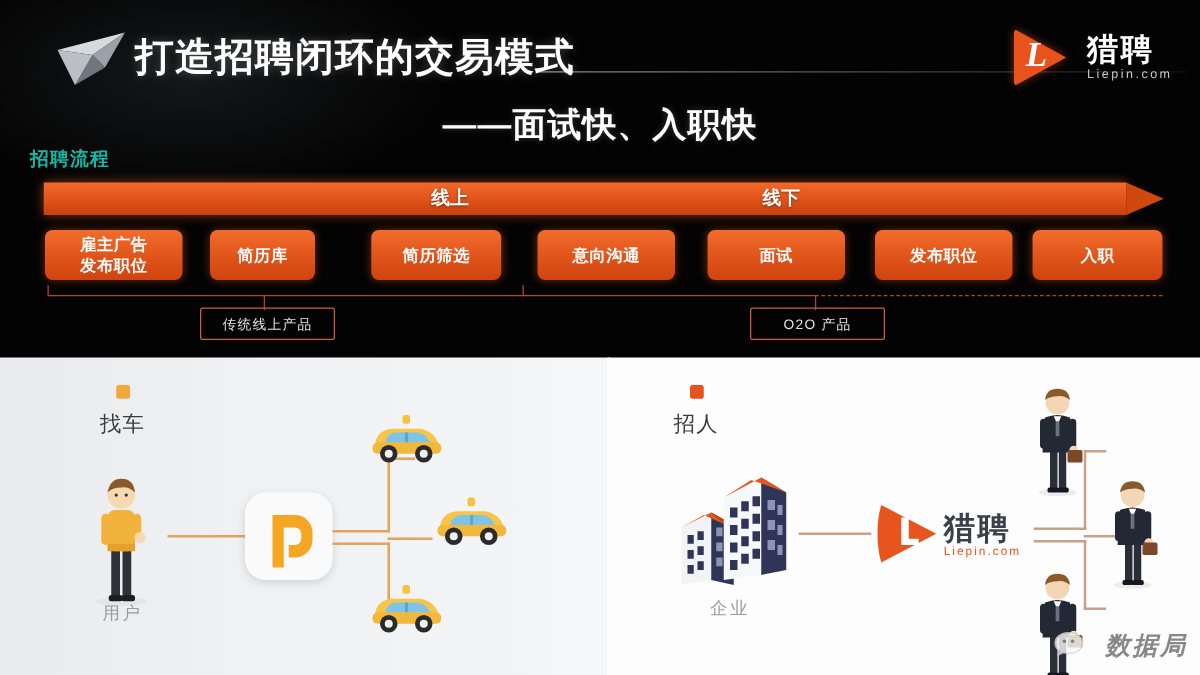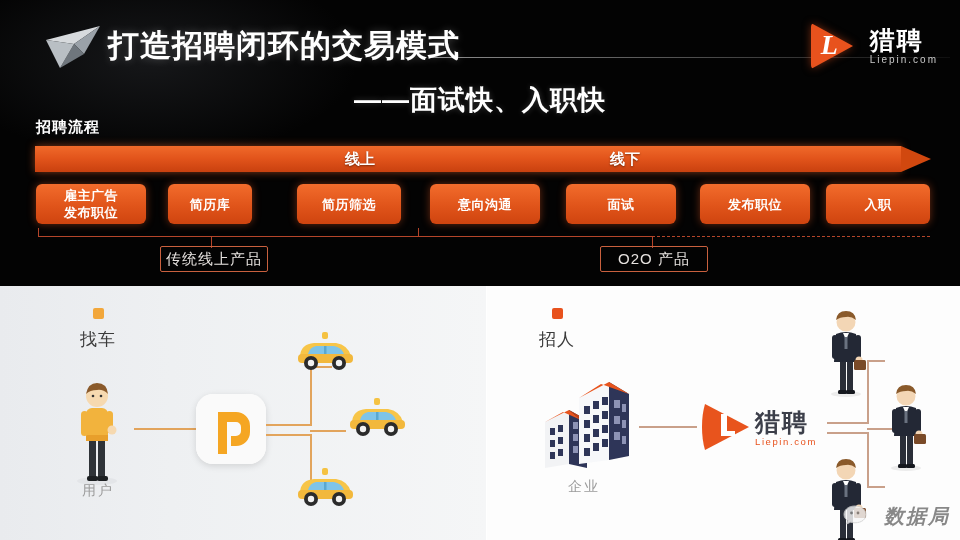--- a/index.html
+++ b/index.html
@@ -26,21 +26,21 @@
   .brand-mark{position:relative;width:50px;height:50px;}
   .brand-tri{position:absolute;left:0;top:2px;width:0;height:0;
     border-top:23px solid transparent;border-bottom:23px solid transparent;border-left:42px solid #e8521d;
     border-radius:4px;filter:drop-shadow(0 0 4px rgba(232,82,29,.5));}
   .brand-L{position:absolute;left:10px;top:9px;font-size:28px;font-weight:bold;color:#fff;
     font-style:italic;font-family:"Liberation Serif",serif;line-height:30px;}
   .brand-txt{display:flex;flex-direction:column;justify-content:center;}
   .brand-cn{font-size:25px;font-weight:bold;color:#fff;line-height:26px;letter-spacing:2px;}
   .brand-en{font-size:10px;color:#c9c9c9;letter-spacing:2px;line-height:13px;}
 
-  .flow-label{position:absolute;left:36px;top:118px;font-size:15px;font-weight:bold;color:#ffffff;letter-spacing:1px;}
+  .flow-label{position:absolute;left:24px;top:118px;font-size:15px;font-weight:bold;color:#14b8a6;letter-spacing:1px;}
 
   
   .arrowbar{position:absolute;left:35px;top:146px;width:896px;height:26px;}
   .arrowbar .bar{position:absolute;left:0;top:0;width:866px;height:26px;
     background:linear-gradient(to bottom,#f06a2a 0%,#e2541b 48%,#c9410f 100%);
     box-shadow:0 0 9px rgba(240,100,40,.55);}
   .arrowbar .head{position:absolute;left:866px;top:0;width:0;height:0;
     border-top:13px solid transparent;border-bottom:13px solid transparent;border-left:30px solid #d1480f;}
   .seg-label{position:absolute;top:3px;font-size:15px;font-weight:bold;color:#fff;
     text-shadow:0 1px 2px rgba(0,0,0,.45);line-height:20px;}
@@ -52,21 +52,21 @@
     box-shadow:0 0 8px rgba(235,90,35,.45);
     display:flex;flex-direction:column;align-items:center;justify-content:center;
     color:#fff;font-size:13px;font-weight:bold;letter-spacing:.5px;line-height:17px;text-align:center;}
 
   
   .brk{position:absolute;}
   .brk-line{position:absolute;height:1px;background:#b5452a;}
   .brk-dash{position:absolute;height:0;border-top:1px dashed #b5452a;}
   .brk-tick{position:absolute;width:1px;background:#b5452a;}
   .note-box{position:absolute;height:24px;border:1px solid #c9603e;border-radius:2px;
-    display:flex;align-items:center;justify-content:center;color:#e6e2df;font-size:15px;
+    display:flex;align-items:center;justify-content:center;color:#e6e2df;font-size:11px;
     letter-spacing:1px;background:rgba(0,0,0,0);}
 
   
   .panels{position:absolute;left:0;top:286px;width:960px;height:254px;}
   .panel{position:absolute;top:0;height:254px;overflow:hidden;}
   .panel-left{left:0;width:487px;background:linear-gradient(to right,#e9ebee 0%,#eef0f2 35%,#f5f6f7 100%);}
   .panel-right{left:487px;width:473px;background:#fdfdfd;}
   .divider{position:absolute;left:486px;top:0;width:2px;height:254px;background:#ffffff;}
 
   .panel-head{position:absolute;display:flex;align-items:center;gap:9px;flex-direction:column;}

